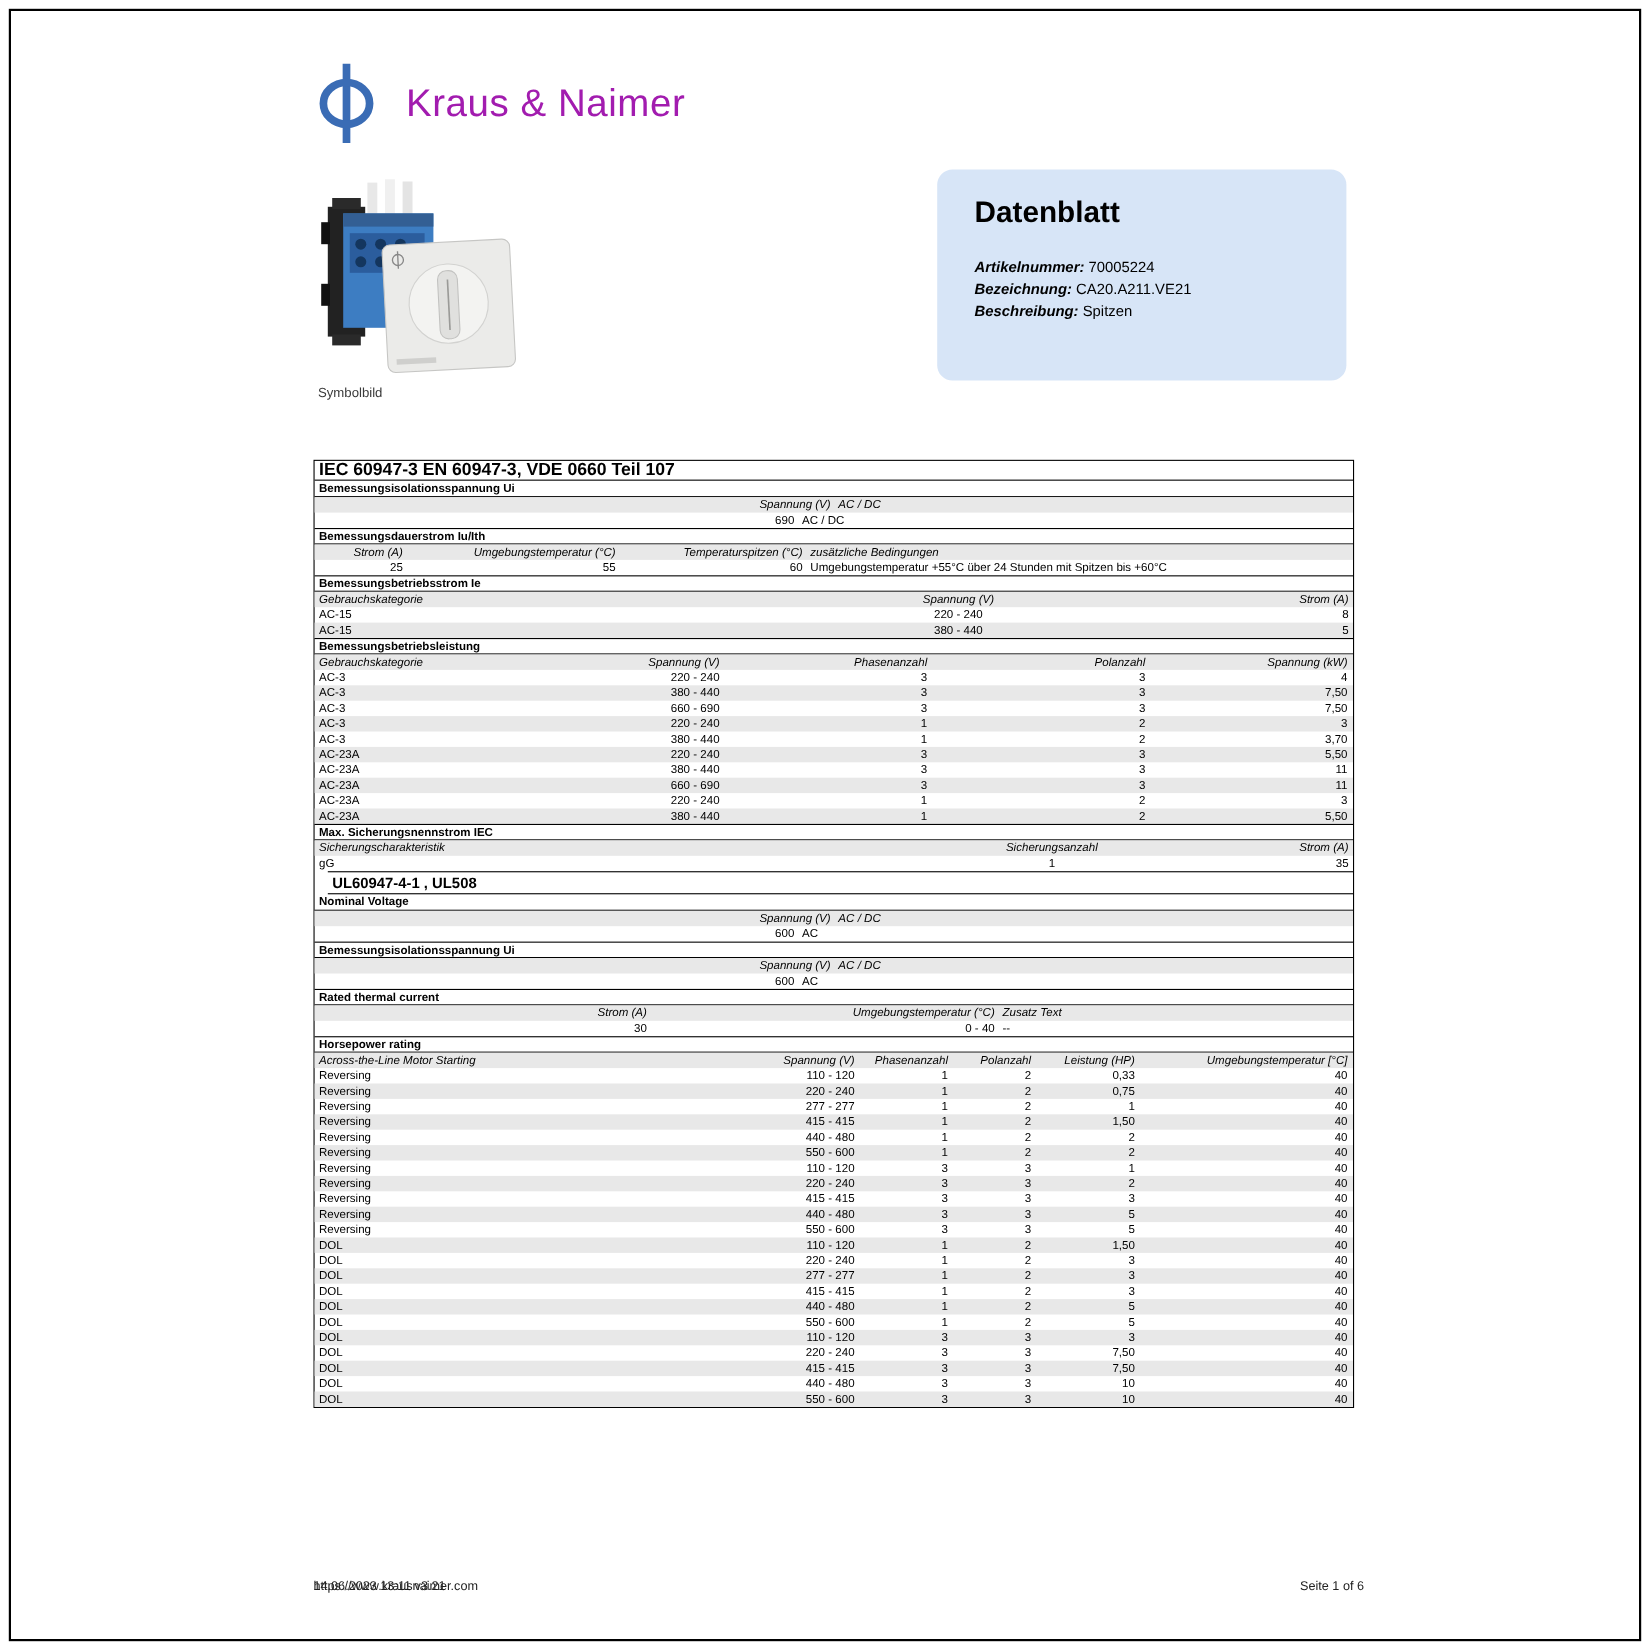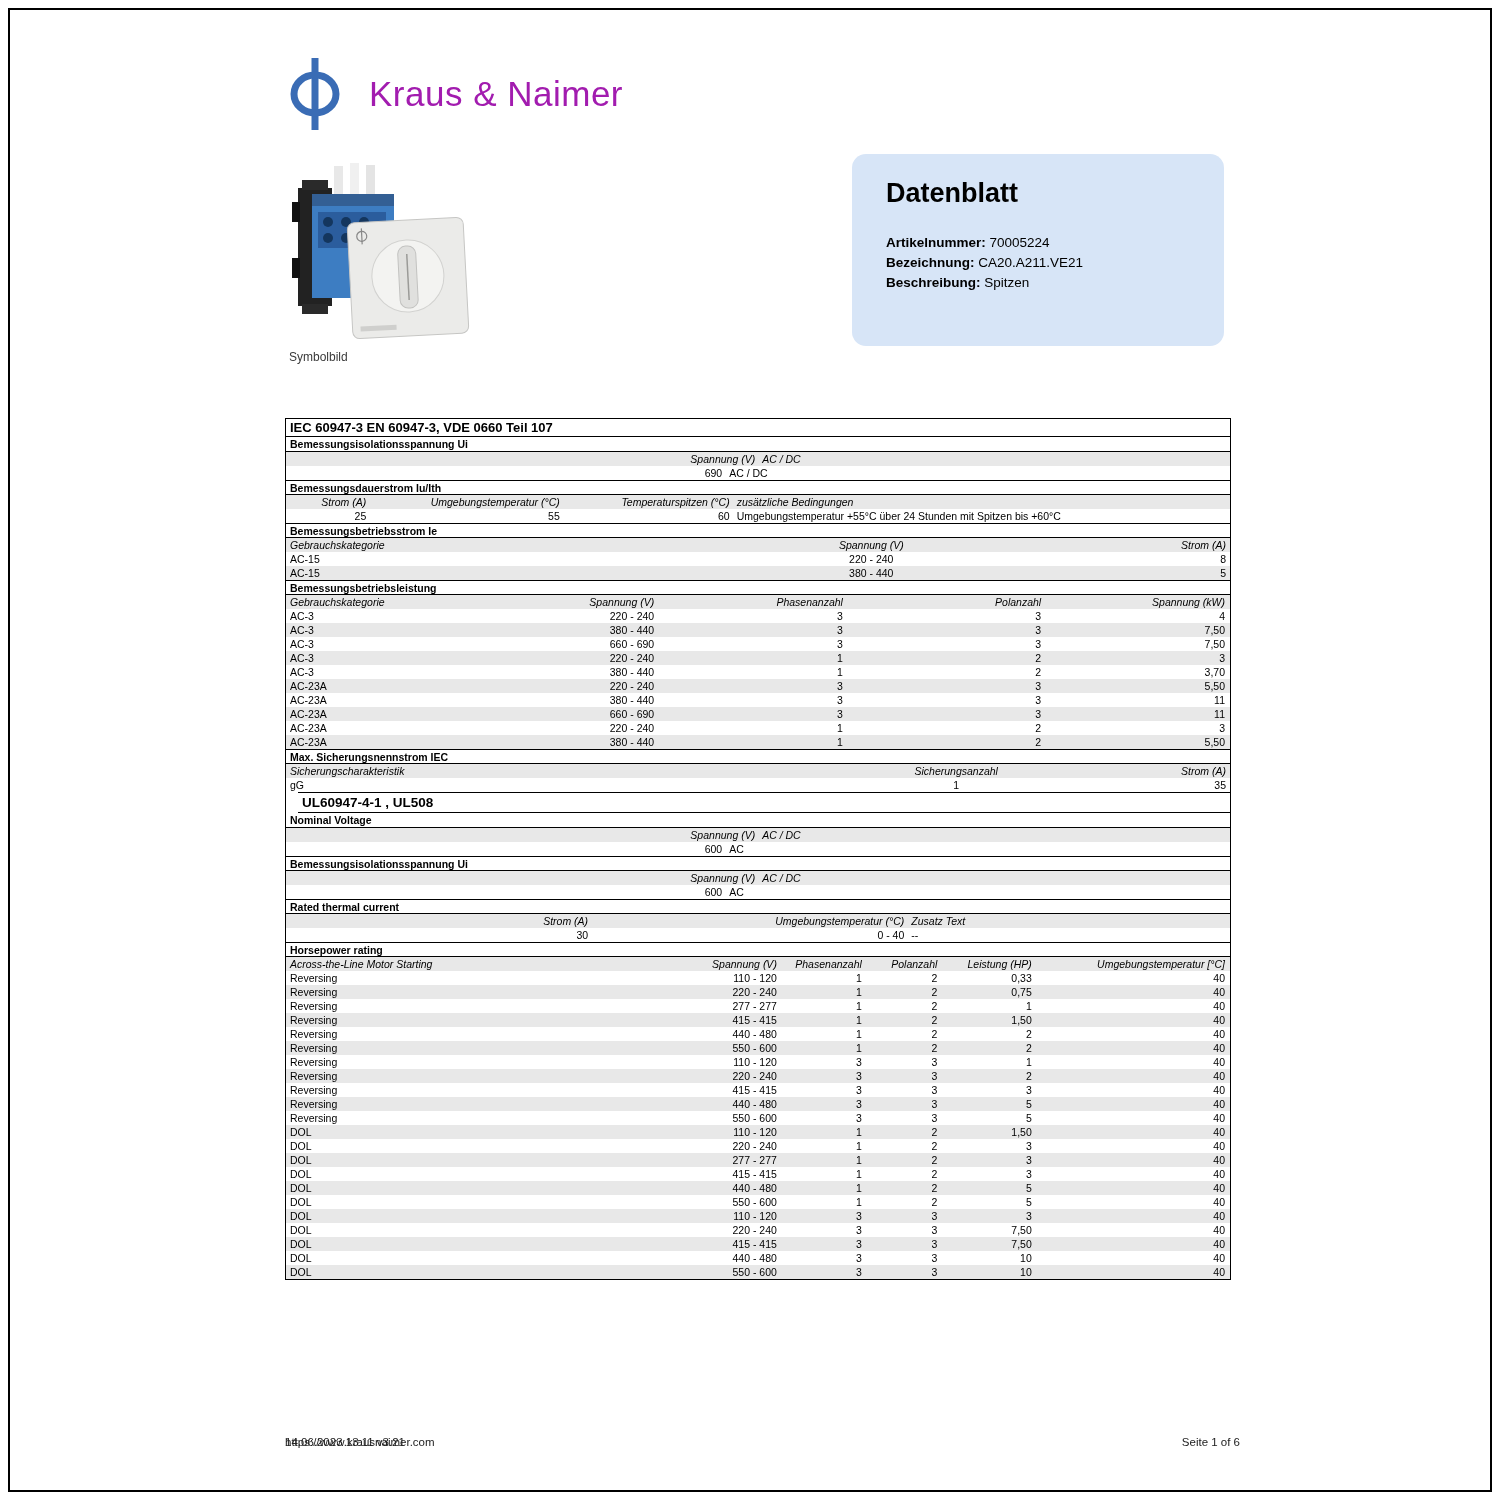--- a/index.html
+++ b/index.html
@@ -16,33 +16,33 @@
 
   
   .product-img { position:absolute; left:288px; top:158px; width:190px; height:190px; }
   .caption { position:absolute; left:289px; top:350px; font-size:12px; color:#3a3a3a; }
 
   
   .info-box { position:absolute; left:852px; top:154px; width:372px; height:192px;
     background:#d7e5f7; border-radius:14px; box-sizing:border-box; padding:24px 20px 0 34px; }
   .info-title { font-size:27px; font-weight:bold; margin:0 0 24px 0; }
   .info-line { font-size:13.5px; line-height:20px; }
-  .info-line b { font-weight:bold; }
+  .info-line b { font-weight:bold;font-style:italic; }
 
   
   .spec-table { position:absolute; left:285px; top:418px; width:946px;
     border:1px solid #000; box-sizing:border-box; background:#fff; }
   .trow { display:grid; align-items:center; height:14px; font-size:10.5px;
     box-sizing:border-box; white-space:nowrap; }
   .trow.shaded { background:#e8e8e8; }
   .trow.head { font-style:italic; }
   .trow.label, .trow.title-main, .trow.title-ul {
     font-weight:bold; border-top:1px solid #000; border-bottom:1px solid #000; }
   .trow.label { height:15px; }
-  .trow.title-main { height:18px; font-size:13px; }
+  .trow.title-main { height:18px; font-size:16px; }
   .trow.title-ul { height:21px; font-size:13.5px;margin-left:12px; }
   .trow:first-child { border-top:none; }
   .trow.title-main + .trow.label, .trow.title-ul + .trow.label { border-top:none; }
 
   .cell { overflow:visible; }
   .full { grid-template-columns:1fr; }
   .full .c0 { padding-left:4px; }
 
   .kv2 { grid-template-columns:49.7% 1fr; }
   .kv2.data { grid-template-columns:calc(49.7% - 33px) 1fr; }

